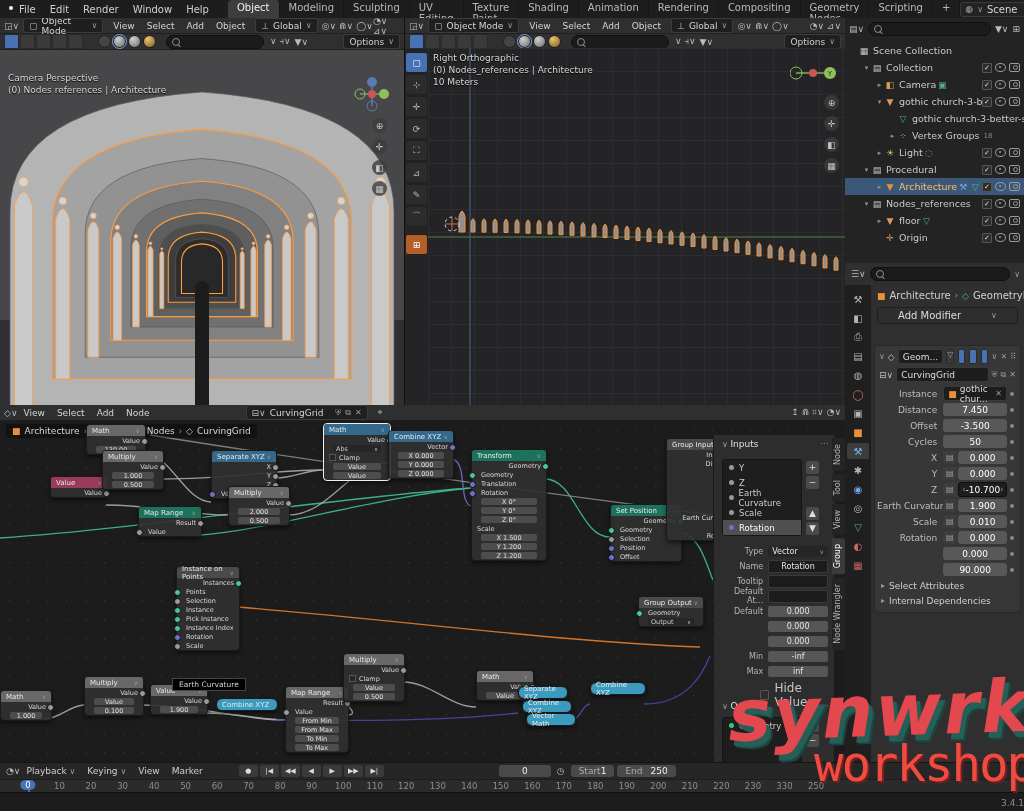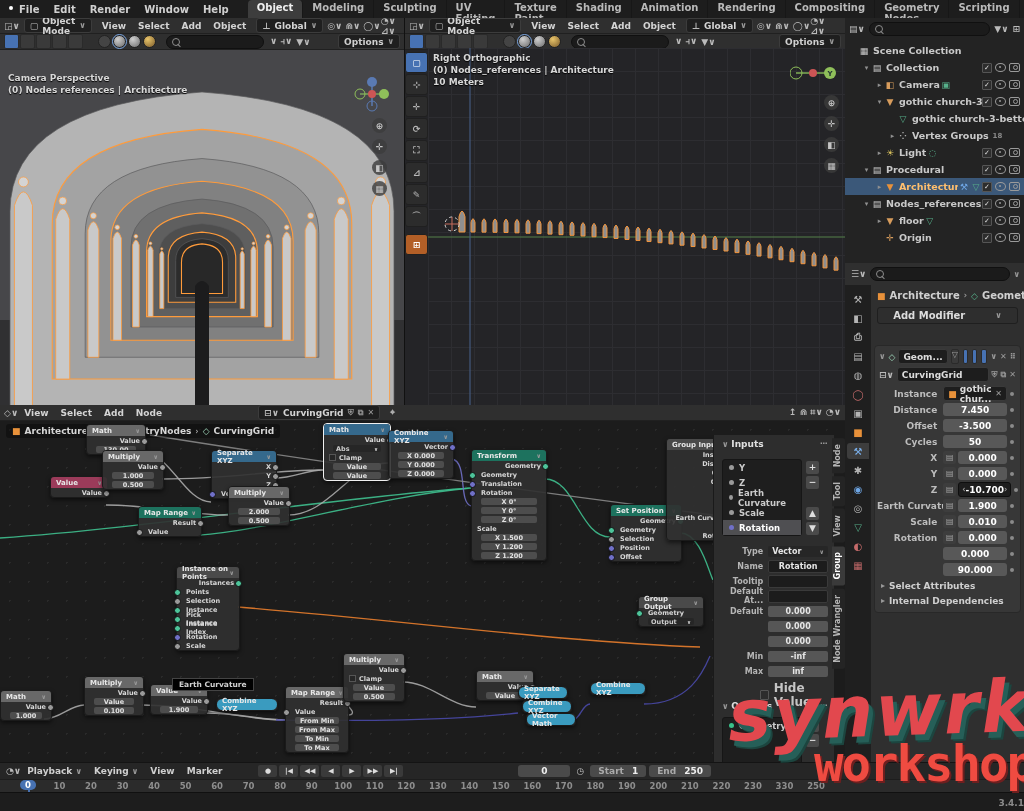--- a/index.html
+++ b/index.html
@@ -1,19 +1,19 @@
 <!DOCTYPE html>
 <html><head>
 <meta charset="utf-8">
 <style>
   html,body{margin:0;padding:0;background:#101010;}
   #app{position:relative;width:1024px;height:811px;background:#141414;overflow:hidden;
        font-family:"DejaVu Sans","Liberation Sans",sans-serif;font-size:10px;color:#cfcfcf;
        -webkit-user-select:none;user-select:none;}
-  .abs{position:absolute;font-weight:bold;}
+  .abs{position:absolute;}
   
   #topbar{left:0;top:0;width:1024px;height:18px;background:#1d1d1d;display:flex;align-items:center;border-bottom:1px solid #0f0f0f;}
   .blogo{width:12px;height:12px;border-radius:50%;background:#e87d0d;margin:0 6px 0 6px;position:relative;}
   .blogo:after{content:"";position:absolute;left:3px;top:3px;width:4px;height:4px;border-radius:50%;background:#fff;}
   .tmenu{padding:0 7px;color:#d0d0d0;}
   #tb-tabs{display:flex;margin-left:12px;height:18px;align-items:stretch;}
   .wtab{padding:2px 9px 0 9px;color:#b9b9b9;background:#1d1d1d;border-right:1px solid #171717;}
   .wtab.active{background:#3d3d3d;color:#f0f0f0;border-radius:4px 4px 0 0;}
   #tb-right{margin-left:auto;display:flex;align-items:center;gap:4px;margin-right:6px;}
   .pillfield{display:flex;align-items:center;background:#232323;border:1px solid #3a3a3a;border-radius:3px;height:13px;padding:0 4px;gap:4px;color:#d5d5d5;}
@@ -1278,21 +1278,21 @@
           <span class="tpbtn">●</span>
           <span class="tpbtn">|◀</span>
           <span class="tpbtn">◀◀</span>
           <span class="tpbtn">◀</span>
           <span class="tpbtn">▶</span>
           <span class="tpbtn">▶▶</span>
           <span class="tpbtn">▶|</span>
         </span>
       <span class="tlfield" style="margin-left:115px;min-width:36px;">0</span>
       <span class="icn" style="margin-left:6px">◷</span>
-      <span class="tlfield" style="margin-left:6px;gap:8px;">
+      <span class="tlfield" style="margin-left:6px;">
         <span style="color:#aaa">Start</span>
           <span>1</span>
         </span>
       <span class="tlfield" style="margin-left:3px;gap:8px;">
         <span style="color:#aaa">End</span>
           <span>250</span>
         </span>
     </div>
     <div id="tl-ruler">
         <span class="tick cur" style="left: 28px;">0</span>

